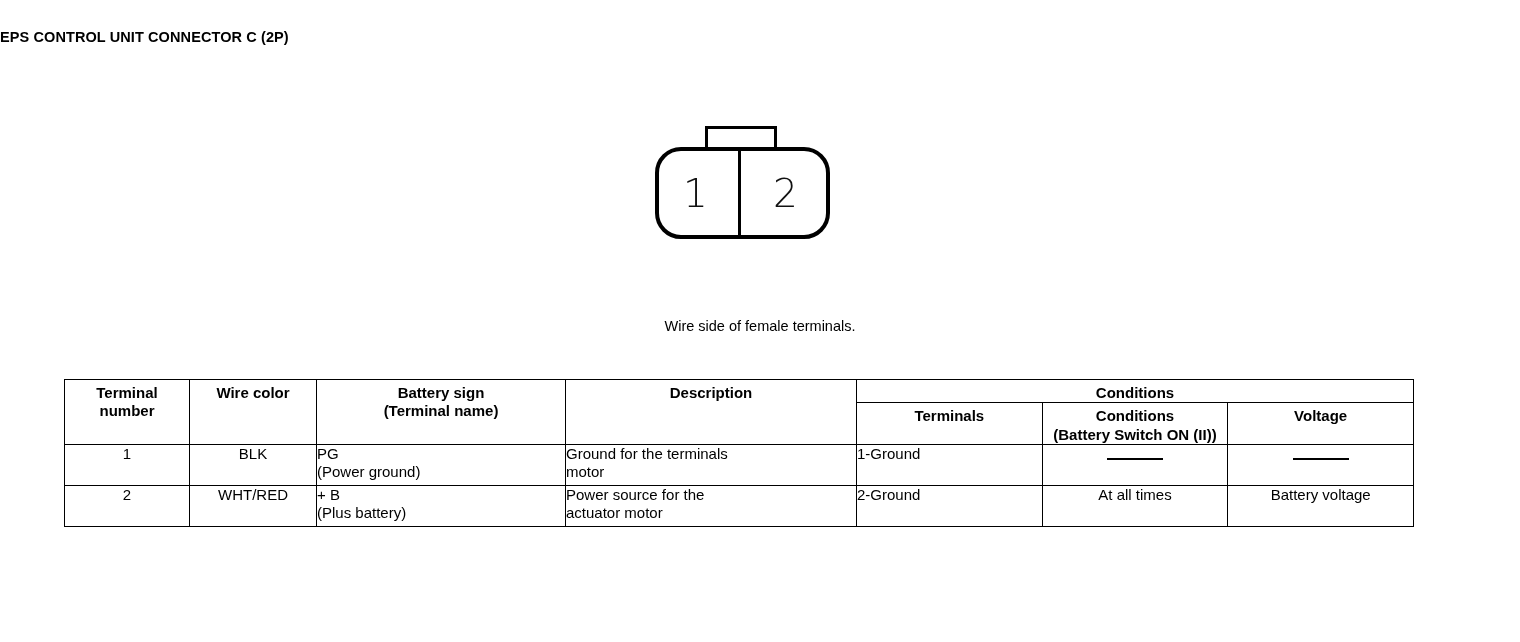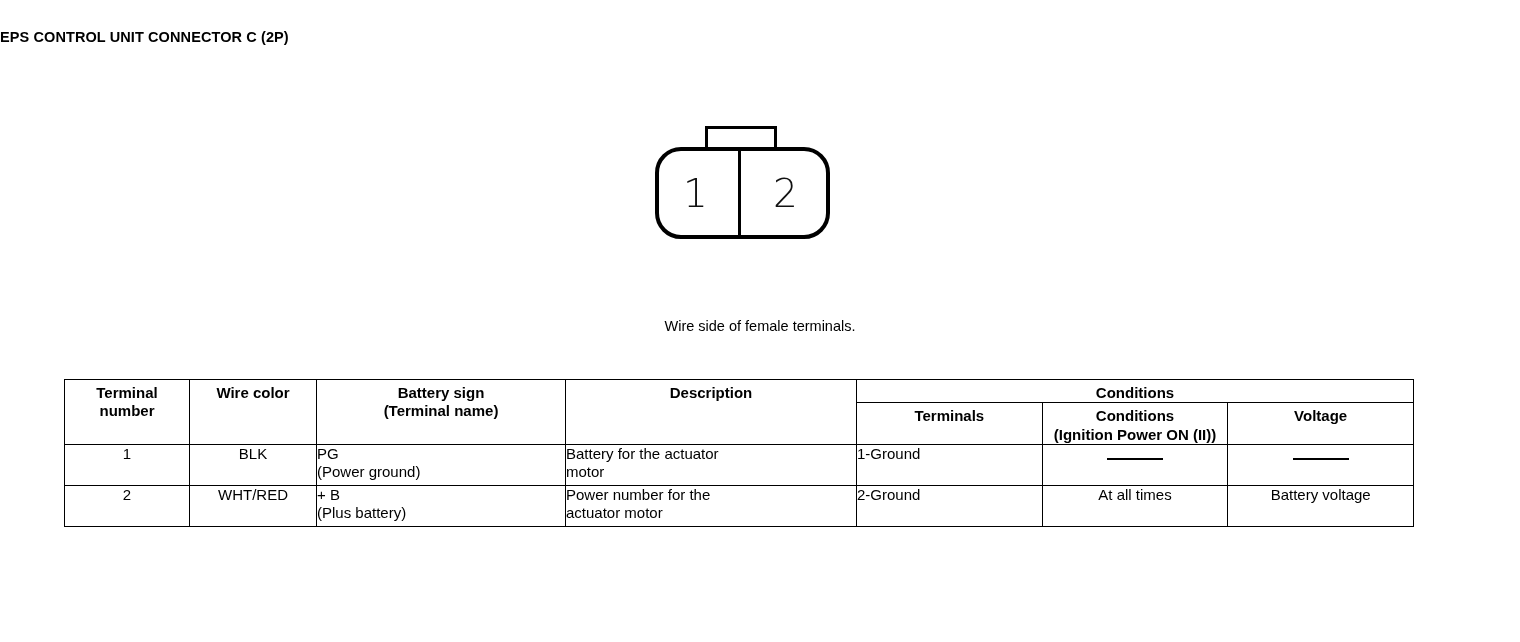--- a/index.html
+++ b/index.html
@@ -170,54 +170,54 @@
         <span>Battery sign</span>
         <span class="line2">(Terminal name)</span>
       </th>
       <th class="c-desc cell-center" rowspan="2">Description</th>
       <th class="cell-center" colspan="3">Conditions</th>
     </tr>
     <tr>
       <th class="c-terms cell-center">Terminals</th>
       <th class="c-cond cell-center">
         <span>Conditions</span>
-        <span class="line2">(Ignition Power ON (II))</span>
+        <span class="line2">(Battery Switch ON (II))</span>
       </th>
       <th class="c-volt cell-center">Voltage</th>
     </tr>
   </thead>
   <tbody>
     <tr class="row-data">
       <td class="cell-center">1</td>
       <td class="cell-center">BLK</td>
       <td class="cell-left">
         <span>PG</span>
         <span class="line2">(Power ground)</span>
       </td>
       <td class="cell-left">
-        <span>Battery for the actuator</span>
+        <span>Ground for the terminals</span>
         <span class="line2">motor</span>
       </td>
       <td class="cell-left">1-Ground</td>
       <td class="cell-center">
         <span class="dash-mark"></span>
       </td>
       <td class="cell-center">
         <span class="dash-mark"></span>
       </td>
     </tr>
     <tr class="row-data">
       <td class="cell-center">2</td>
       <td class="cell-center">WHT/RED</td>
       <td class="cell-left">
         <span>+ B</span>
         <span class="line2">(Plus battery)</span>
       </td>
       <td class="cell-left">
-        <span>Power number for the</span>
+        <span>Power source for the</span>
         <span class="line2">actuator motor</span>
       </td>
       <td class="cell-left">2-Ground</td>
       <td class="cell-center">At all times</td>
       <td class="cell-center">Battery voltage</td>
     </tr>
   </tbody>
 </table>
 
 </body></html>

